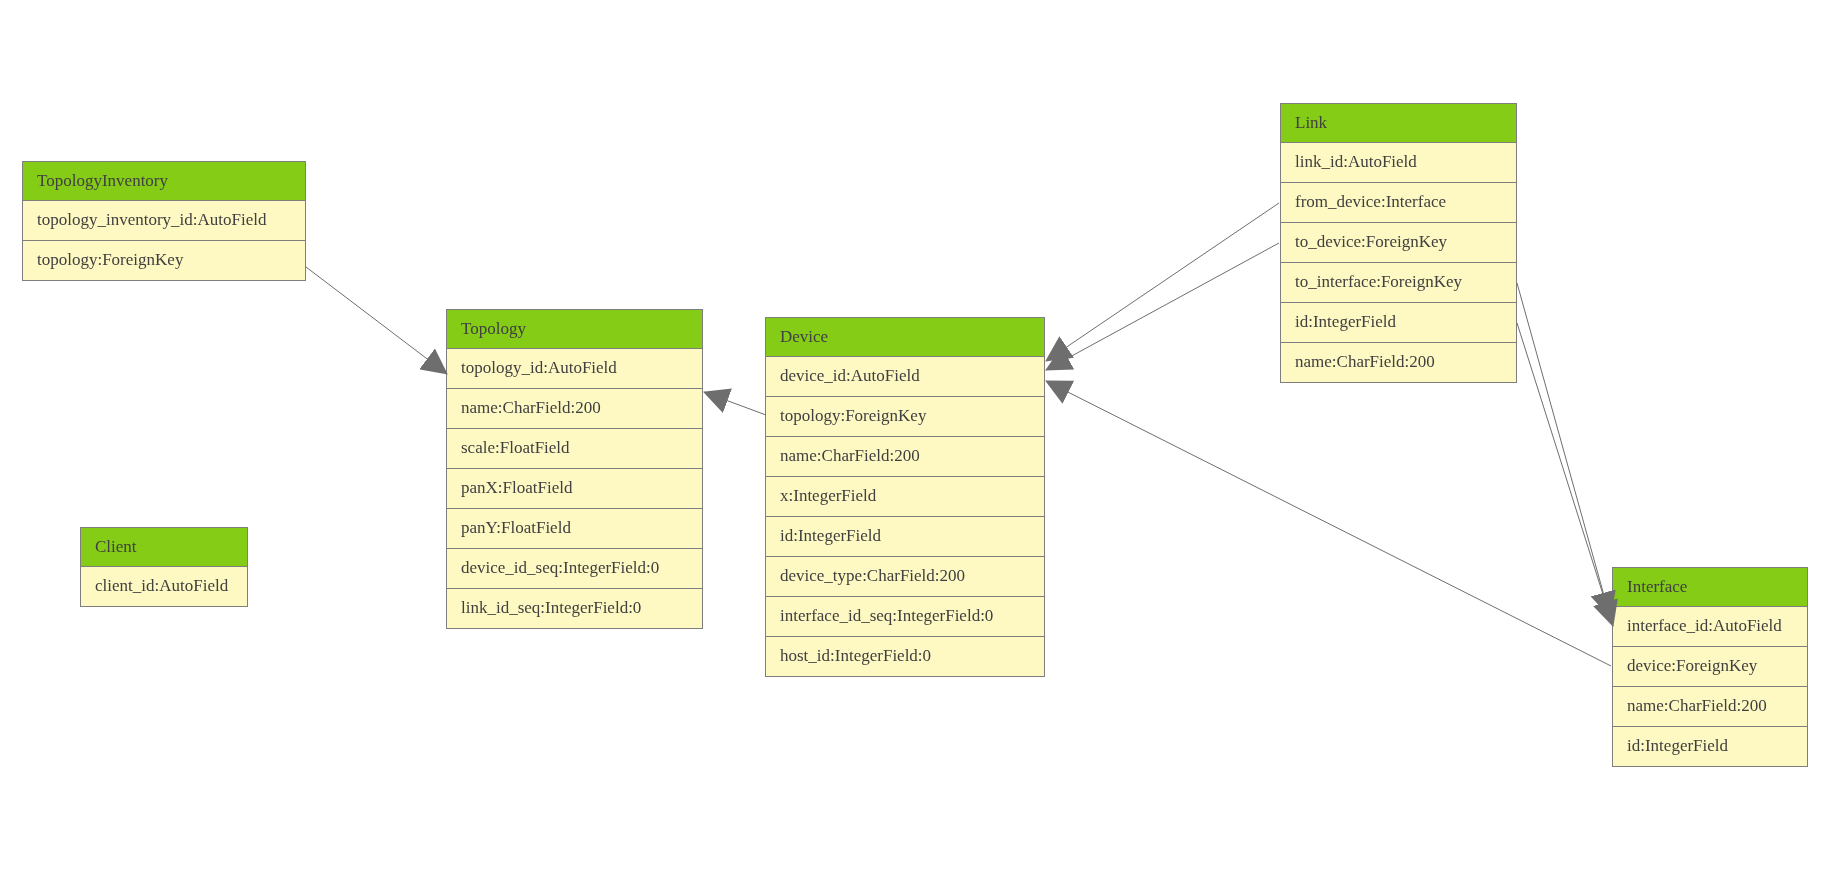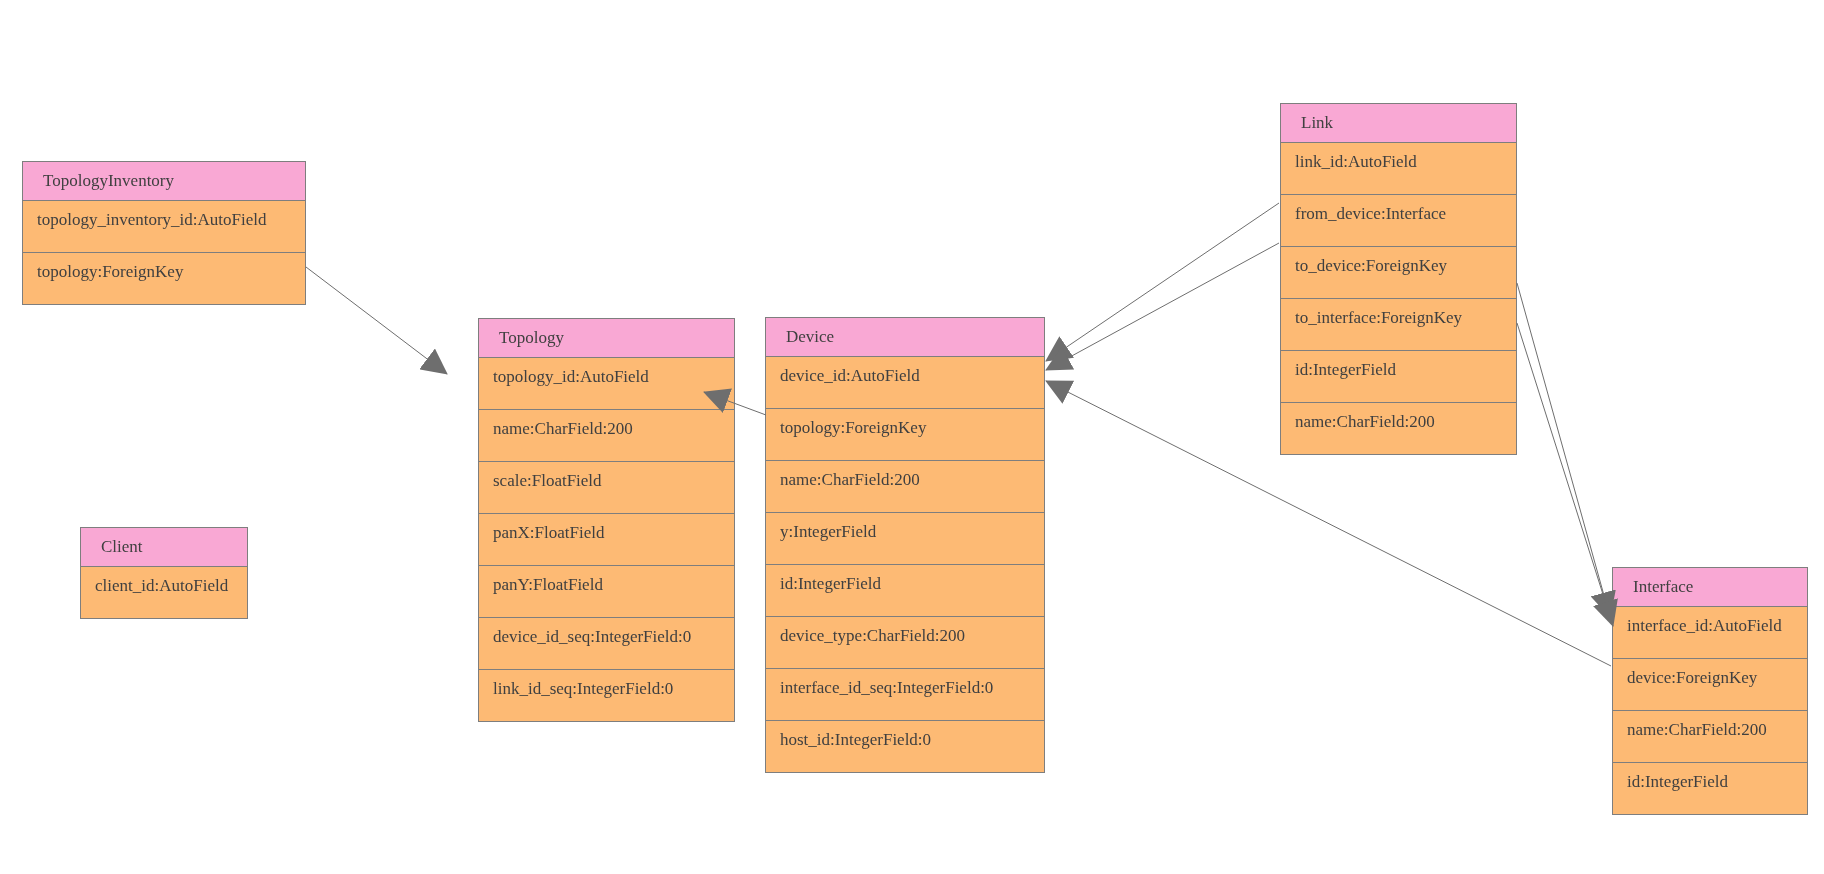--- a/index.html
+++ b/index.html
@@ -12,31 +12,31 @@
   }
   .tbl{
     position:absolute;
     font-size:17px;
     color:#404040;
     z-index:1;
   }
   .tbl .hd{
     box-sizing:border-box;
     height:40px;line-height:38px;
-    padding-left:20px;
-    background:#f9a8d4;
+    padding-left:14px;
+    background:#84cc16;
     border:1px solid #7e7e7e;
     white-space:nowrap;
     overflow:hidden;
   }
   .tbl .rw{
     box-sizing:border-box;
-    height:52px;line-height:38px;
+    height:40px;line-height:38px;
     padding-left:14px;
-    background:#fdba74;
+    background:#fef9c3;
     border:1px solid #7e7e7e;
     border-top:none;
     white-space:nowrap;
     overflow:hidden;
     font-family:Liberation Serif, serif;
   }
   #edges{
     position:absolute;left:0;top:0;
     width:1824px;height:874px;
     z-index:2;
@@ -48,42 +48,42 @@
 <body>
 
 <div id="canvas">
 
   <div class="tbl" style="left:22px;top:161px;width:284px;">
     <div class="hd">TopologyInventory</div>
     <div class="rw">topology_inventory_id:AutoField</div>
     <div class="rw">topology:ForeignKey</div>
   </div>
 
-  <div class="tbl" style="left:446px;top:318px;width:257px;margin-left:32px;">
+  <div class="tbl" style="left:446px;top:309px;width:257px;">
     <div class="hd">Topology</div>
     <div class="rw">topology_id:AutoField</div>
     <div class="rw">name:CharField:200</div>
     <div class="rw">scale:FloatField</div>
     <div class="rw">panX:FloatField</div>
     <div class="rw">panY:FloatField</div>
     <div class="rw">device_id_seq:IntegerField:0</div>
     <div class="rw">link_id_seq:IntegerField:0</div>
   </div>
 
   <div class="tbl" style="left:80px;top:527px;width:168px;">
     <div class="hd">Client</div>
     <div class="rw">client_id:AutoField</div>
   </div>
 
   <div class="tbl" style="left:765px;top:317px;width:280px;">
     <div class="hd">Device</div>
     <div class="rw">device_id:AutoField</div>
     <div class="rw">topology:ForeignKey</div>
     <div class="rw">name:CharField:200</div>
-    <div class="rw">y:IntegerField</div>
+    <div class="rw">x:IntegerField</div>
     <div class="rw">id:IntegerField</div>
     <div class="rw">device_type:CharField:200</div>
     <div class="rw">interface_id_seq:IntegerField:0</div>
     <div class="rw">host_id:IntegerField:0</div>
   </div>
 
   <div class="tbl" style="left:1280px;top:103px;width:237px;">
     <div class="hd">Link</div>
     <div class="rw">link_id:AutoField</div>
     <div class="rw">from_device:Interface</div>

